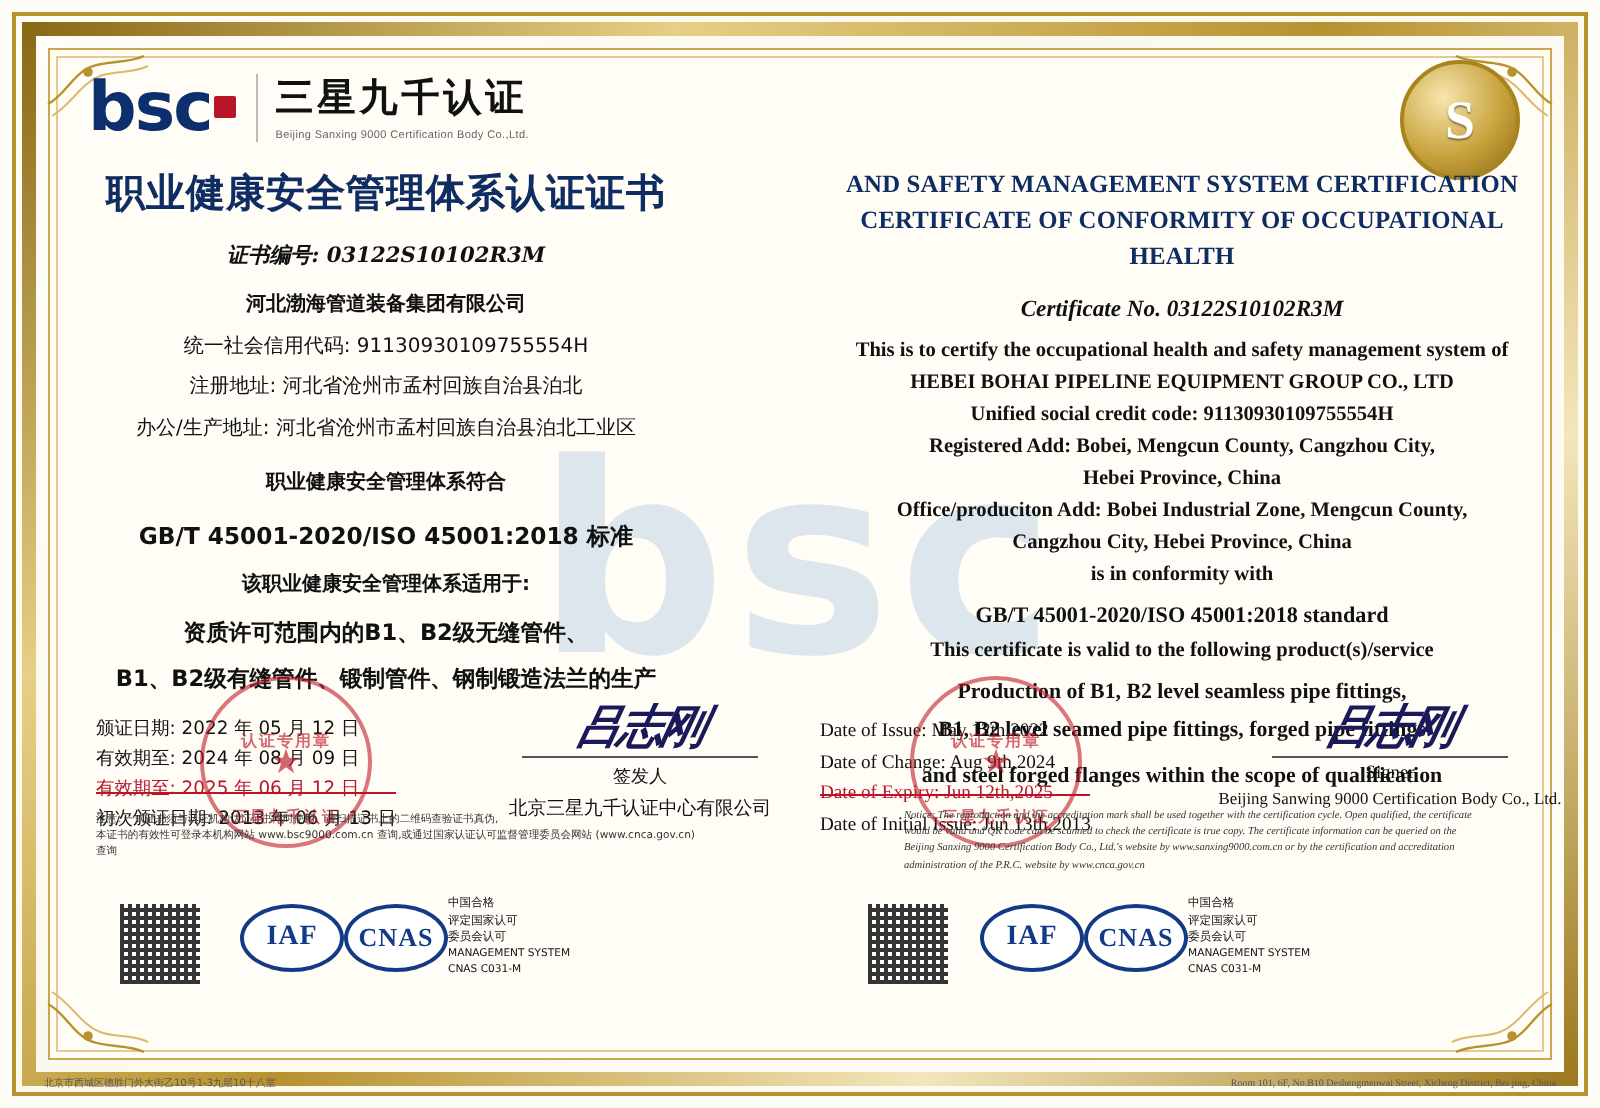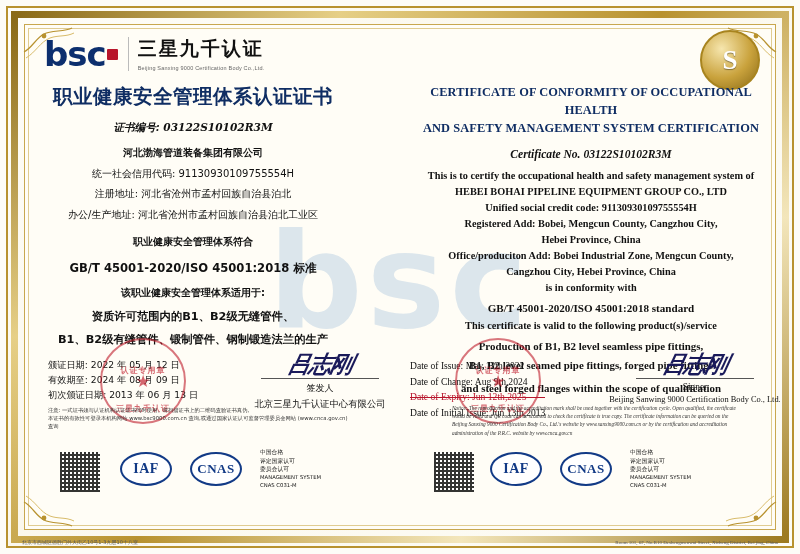--- a/index.html
+++ b/index.html
@@ -224,21 +224,21 @@
     position: absolute; width: 40px; height: 40px; top: 452px;
     background-image:
       repeating-linear-gradient(90deg,#111 0 2px,transparent 2px 4px),
       repeating-linear-gradient(0deg,#111 0 2px,transparent 2px 4px);
     background-color: #fff; opacity: .85;
   }
   .qr-l { left: 60px; }
   .qr-r { left: 434px; }
 
   
-  .accred { position: absolute; top: 448px; display: flex; align-items: center; gap: 18px; }
+  .accred { position: absolute; top: 448px; display: flex; align-items: center; gap: 0; }
   .accred-l { left: 120px; }
   .accred-r { left: 490px; }
   .oval {
     width: 52px; height: 34px; border-radius: 50%;
     border: 2.5px solid #123a86; color: #123a86;
     display: flex; align-items: center; justify-content: center;
     font-family: "Liberation Serif", serif; font-weight: 700; font-size: 14px;
     letter-spacing: .5px; background: #fff;
   }
   .oval.cnas { border-color: #123a86; font-size: 13px; }
@@ -321,42 +321,43 @@
     <div class="line-cn">办公/生产地址: 河北省沧州市孟村回族自治县泊北工业区</div>
     <div class="spacer-sm"></div>
     <div class="line-cn b">职业健康安全管理体系符合</div>
     <div class="std-cn">GB/T 45001-2020/ISO 45001:2018 标准</div>
     <div class="line-cn b" style="margin-top:8px">该职业健康安全管理体系适用于:</div>
     <div class="scope-cn">资质许可范围内的B1、B2级无缝管件、</div>
     <div class="scope-cn" style="margin-top:0">B1、B2级有缝管件、锻制管件、钢制锻造法兰的生产</div>
   </div>
 
   <div class="col col-en">
+    <div class="title-en">AND SAFETY MANAGEMENT SYSTEM CERTIFICATION</div>
     <div class="title-en">CERTIFICATE OF CONFORMITY OF OCCUPATIONAL HEALTH</div>
-    <div class="title-en">AND SAFETY MANAGEMENT SYSTEM CERTIFICATION</div>
     <div class="certno-en">Certificate No. 03122S10102R3M</div>
     <div class="spacer-sm"></div>
     <div class="line-en">This is to certify the occupational health and safety management system of</div>
     <div class="line-en">HEBEI BOHAI PIPELINE EQUIPMENT GROUP CO., LTD</div>
     <div class="line-en">Unified social credit code: 91130930109755554H</div>
     <div class="line-en">Registered Add: Bobei, Mengcun County, Cangzhou City,</div>
     <div class="line-en">Hebei Province, China</div>
     <div class="line-en">Office/produciton Add: Bobei Industrial Zone, Mengcun County,</div>
     <div class="line-en">Cangzhou City, Hebei Province, China</div>
     <div class="line-en">is in conformity with</div>
     <div class="std-en">GB/T 45001-2020/ISO 45001:2018 standard</div>
     <div class="line-en" style="margin-top:4px">This certificate is valid to the following product(s)/service</div>
     <div class="scope-en">Production of B1, B2 level seamless pipe fittings,</div>
     <div class="scope-en" style="margin-top:0">B1, B2 level seamed pipe fittings, forged pipe fittings</div>
     <div class="scope-en" style="margin-top:4px">and steel forged flanges within the scope of qualification</div>
   </div>
 
   <div class="dates cn">
     <div class="d"><span>颁证日期:</span> <span>2022 年 05 月 12 日</span></div>
     <div class="d"><span>有效期至:</span> <span>2024 年 08 月 09 日</span></div>
+    <div class="d date-strike"><span>有效期至:</span> <span>2025 年 06 月 12 日</span></div>
     <div class="d"><span>初次颁证日期:</span> <span>2013 年 06 月 13 日</span></div>
   </div>
 
   <div class="dates en">
     <div class="d"><span>Date of Issue:</span> <span>May 12th,2022</span></div>
     <div class="d"><span>Date of Change:</span> <span>Aug 9th,2024</span></div>
     <div class="d date-strike"><span>Date of Expiry:</span> <span>Jun 12th,2025</span></div>
     <div class="d"><span>Date of Initial Issue:</span> <span>Jun 13th,2013</span></div>
   </div>
 

